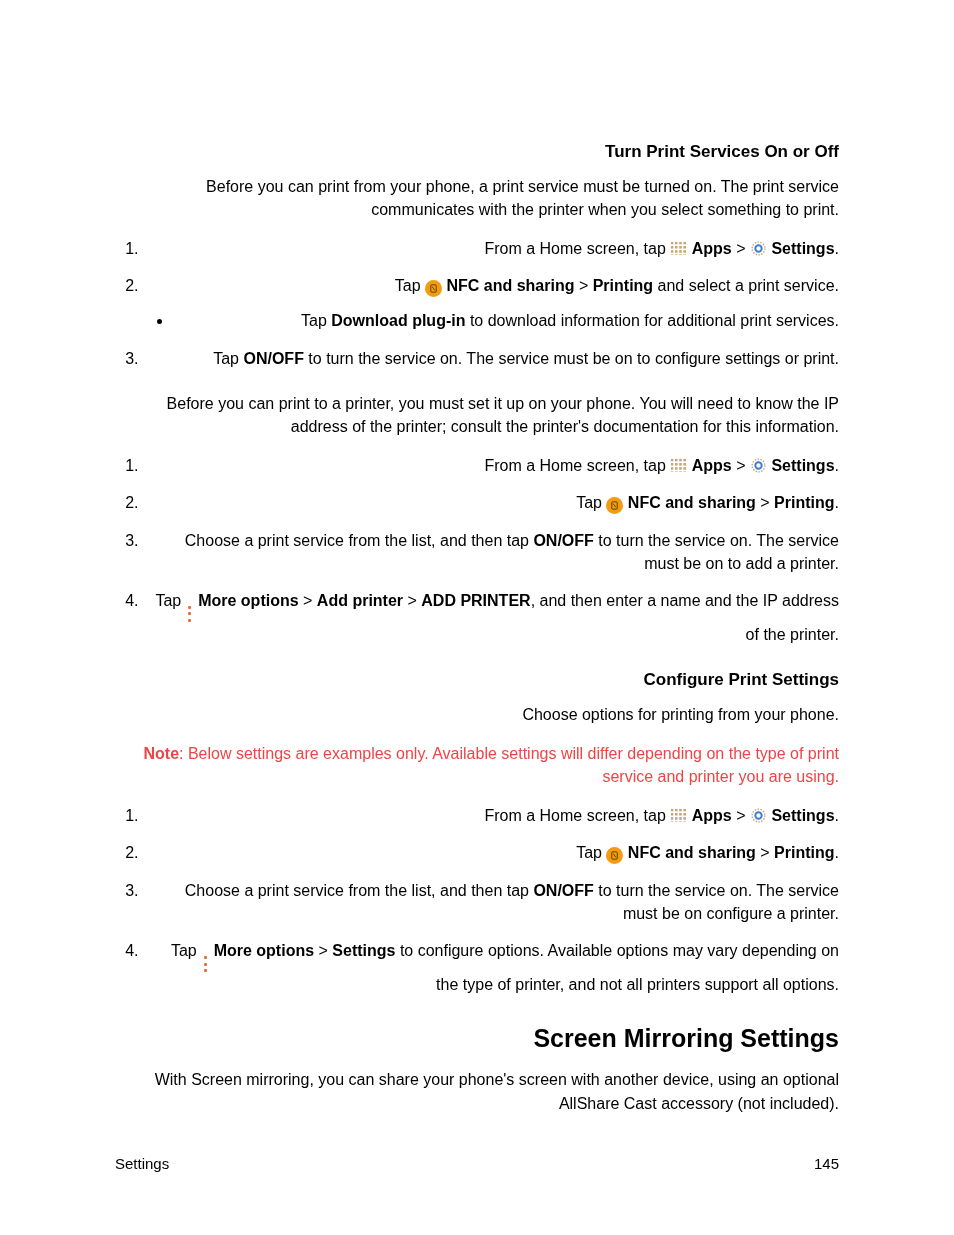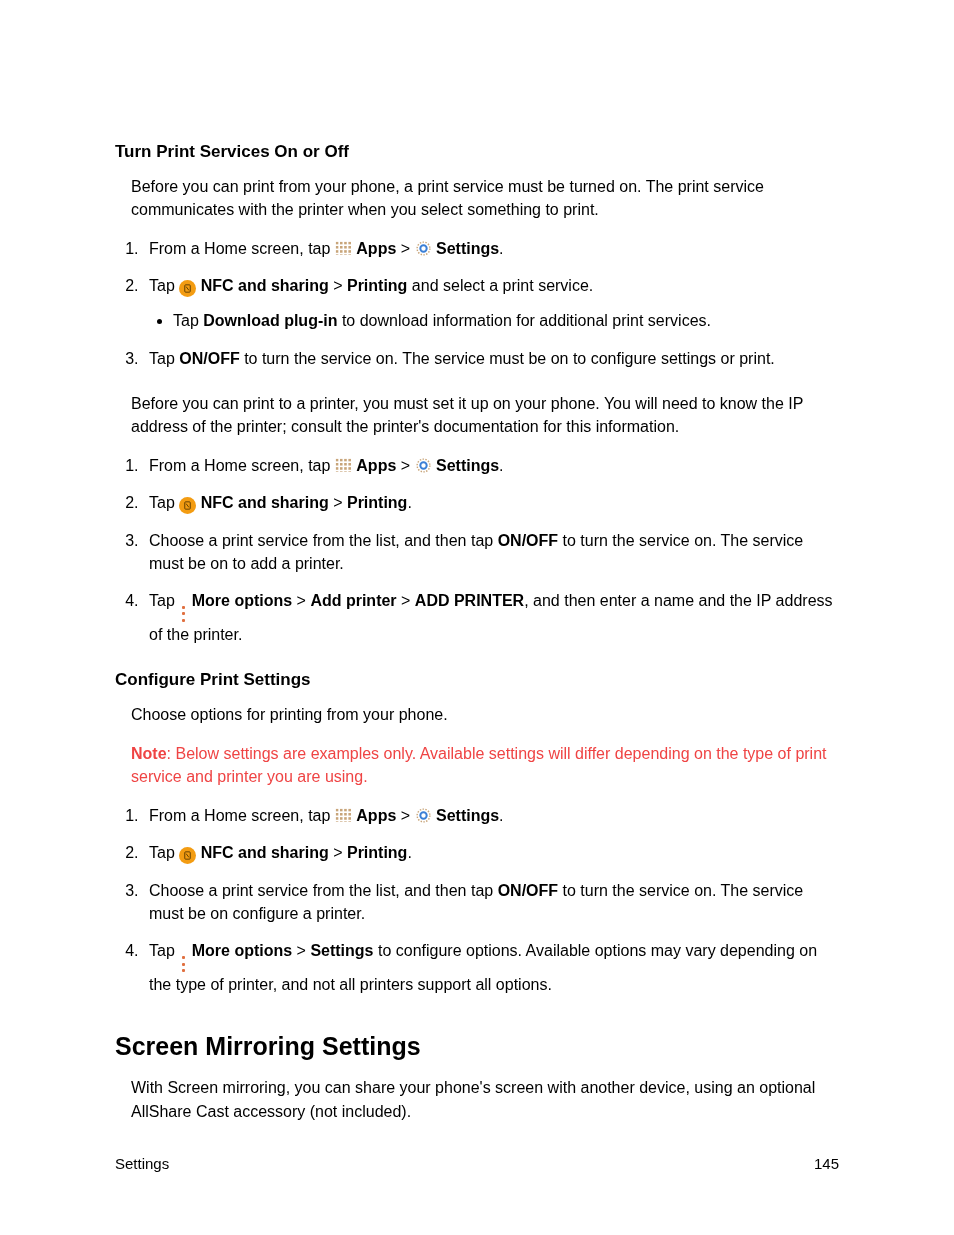--- a/index.html
+++ b/index.html
@@ -9,20 +9,21 @@
     color: #000;
     font-size: 16px;
     line-height: 1.45;
   }
   .page {
     width: 954px;
     height: 1235px;
     box-sizing: border-box;
     padding: 140px 115px 60px 115px;
     position: relative;
+    text-align: right;
   }
   h3.section {
     font-family: Arial, Helvetica, sans-serif;
     font-weight: 700;
     font-size: 17px;
     margin: 0 0 10px 0;
   }
   p {
     margin: 0 0 16px 16px;
   }
@@ -41,21 +42,21 @@
   }
   ul.sub > li {
     margin-bottom: 0;
   }
   .bold { font-weight: 700; }
   .note { color: #ef4444; }
   h2.major {
     font-family: "Arial Black", Arial, sans-serif;
     font-weight: 900;
     font-size: 25px;
-    margin: 32px 0 12px 0;
+    margin: 24px 0 12px 0;
   }
   .footer {
     position: absolute;
     bottom: 60px;
     left: 115px;
     right: 115px;
     display: flex;
     justify-content: space-between;
     font-size: 15px;
   }

